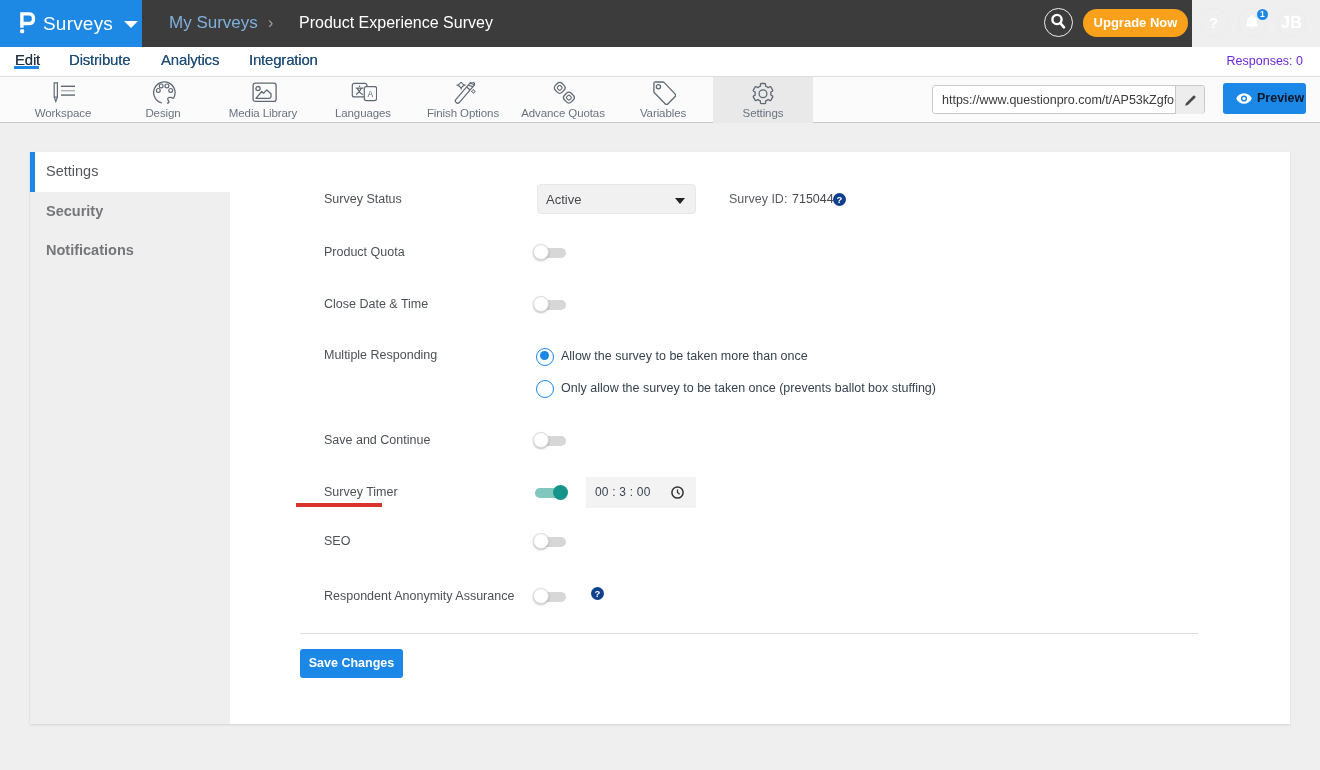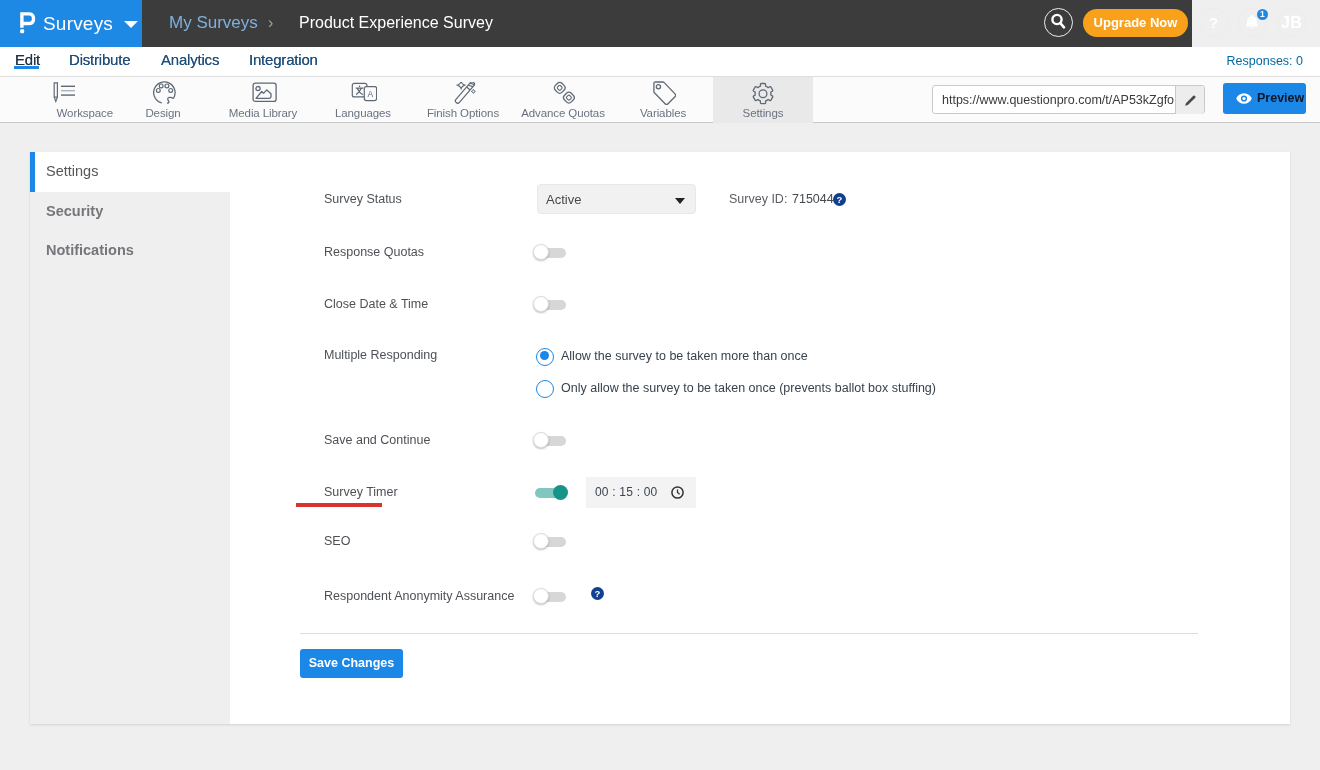--- a/index.html
+++ b/index.html
@@ -18,21 +18,21 @@
 .topcircle { position:absolute; top:8px; width:29px; height:29px; border:1.6px solid #EDEDED;
   border-radius:50%; color:#fff; text-align:center; }
 #upgrade { position:absolute; left:1083px; top:9px; width:105px; height:28px; background:#F9A11B;
   border-radius:14px; color:#fff; font-size:13px; font-weight:bold; text-align:center; line-height:28px; }
 #badge { position:absolute; left:1256.5px; top:8.5px; width:11.5px; height:11.5px; border-radius:50%;
   background:#1E88E5; color:#fff; font-size:8.5px; font-weight:bold; text-align:center; line-height:11.5px; }
 
 #navrow { position:absolute; left:0; top:47px; width:1320px; height:30px; background:#fff; border-bottom:1px solid #DEDEDE; }
 .navitem { position:absolute; top:0; line-height:26px; font-size:15px; color:#1F4E79; letter-spacing:-0.2px; text-shadow:0 0 0.5px rgba(31,78,121,0.9); }
 #editu { position:absolute; left:14px; top:19px; width:25px; height:2.5px; background:#1B87E6; }
-#responses { position:absolute; right:17px; top:0; line-height:29px; font-size:12.5px; color:#0369a1; }
+#responses { position:absolute; right:17px; top:0; line-height:29px; font-size:12.5px; color:#6d28d9; }
 
 #toolbar { position:absolute; left:0; top:77px; width:1320px; height:46px; background:#FBFBFB;
   border-bottom:1px solid #C9C9C9; }
 .tcell { position:absolute; top:0; width:100px; height:46px; text-align:center; }
 .tcell.active { background:#E9E9E9; }
 .tcell svg { position:absolute; top:5px; left:50%; transform:translateX(-50%); }
 .tlabel { position:absolute; top:30px; width:100%; font-size:11.5px; color:#6A7380; letter-spacing:-0.1px; }
 #urlbox { position:absolute; left:932px; top:8px; width:273px; height:29px; background:#fff;
   border:1px solid #C9C9C9; border-radius:3px; }
 #urlbox .txt { position:absolute; left:9px; top:0; line-height:28px; font-size:12.5px; color:#3a3a3a; white-space:nowrap; }
@@ -112,21 +112,21 @@
 <div id="navrow">
   <span class="navitem" style="left:15px; color:#26323E;">Edit</span>
   <div id="editu"></div>
   <span class="navitem" style="left:69px;">Distribute</span>
   <span class="navitem" style="left:161px;">Analytics</span>
   <span class="navitem" style="left:249px;">Integration</span>
   <span id="responses">Responses: 0</span>
 </div>
 
 <div id="toolbar">
-  <div class="tcell" style="left:13px;text-align:right;">
+  <div class="tcell" style="left:13px;">
     <svg width="26" height="24" viewBox="0 0 26 24">
       <g stroke="#5F6975" stroke-width="1.2" fill="none">
         <path d="M4.2 0.9 h3.2 v14.2 l-1.6 4.3 l-1.6 -4.3 Z"></path>
         <line x1="4.2" y1="15.1" x2="7.4" y2="15.1"></line>
         <line x1="11" y1="4.3" x2="25" y2="4.3" stroke-width="1.4"></line>
         <line x1="11" y1="8.7" x2="25" y2="8.7" stroke-opacity="0.5" stroke-width="1.4"></line>
         <line x1="11" y1="13.1" x2="25" y2="13.1" stroke-width="1.4"></line>
       </g>
     </svg>
     <div class="tlabel">Workspace</div>
@@ -240,21 +240,21 @@
 
   <span class="flabel" style="top:40px;">Survey Status</span>
   <div id="dropdown">
     <span class="dtxt">Active</span>
     <div class="dcaret"></div>
   </div>
   <span class="flabel" style="left:675px; top:40px; color:#5B5E63;">Survey ID:</span>
   <span class="flabel" style="left:738px; top:40px; color:#46494D;">7150446</span>
   <div class="qmark" style="left:803px; top:41px;">?</div>
 
-  <span class="flabel" style="top:93px;">Response Quotas</span>
+  <span class="flabel" style="top:93px;">Product Quota</span>
   <div class="toggle" style="top:92px;">
       <div class="track"></div>
       <div class="knob"></div>
     </div>
 
   <span class="flabel" style="top:145px;">Close Date &amp; Time</span>
   <div class="toggle" style="top:144px;">
       <div class="track"></div>
       <div class="knob"></div>
     </div>
@@ -271,21 +271,21 @@
       <div class="knob"></div>
     </div>
 
   <span class="flabel" style="top:333px;">Survey Timer</span>
   <div id="redline"></div>
   <div class="toggle on" style="top:332px;">
       <div class="track"></div>
       <div class="knob"></div>
     </div>
   <div id="timebox">
-    <span class="ttxt">00 : 15 : 00</span>
+    <span class="ttxt">00 : 3 : 00</span>
     <svg width="13" height="13" viewBox="0 0 13 13" style="position:absolute;left:85px;top:9px;">
       <circle cx="6.5" cy="6.5" r="5.6" fill="none" stroke="#333333" stroke-width="1.5"></circle>
       <path d="M6.5 3.5 V6.5 L8.6 8.3" fill="none" stroke="#333333" stroke-width="1.3"></path>
     </svg>
   </div>
 
   <span class="flabel" style="top:382px;">SEO</span>
   <div class="toggle" style="top:381px;">
       <div class="track"></div>
       <div class="knob"></div>

